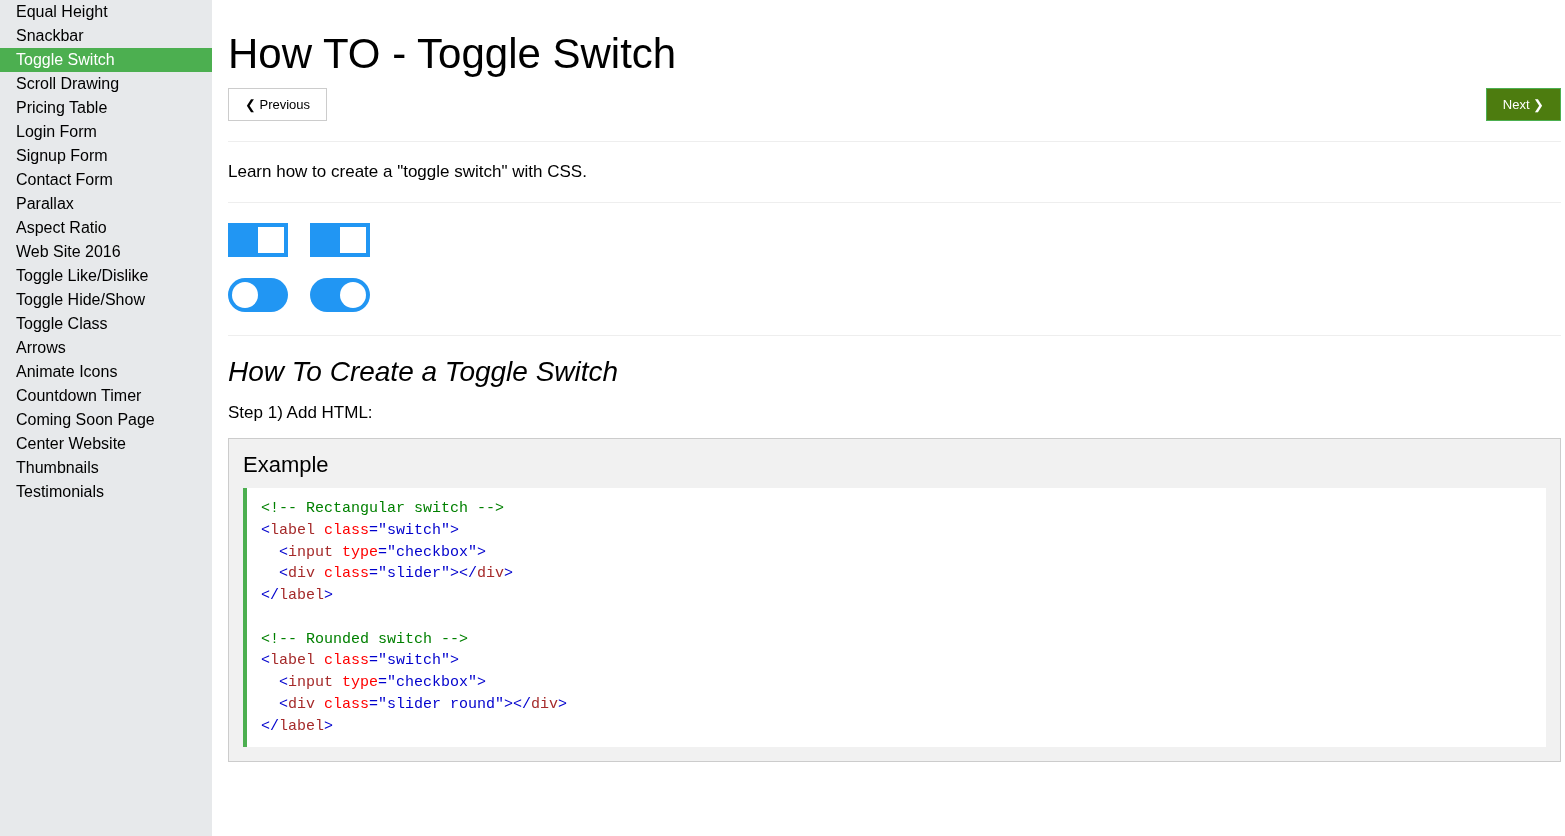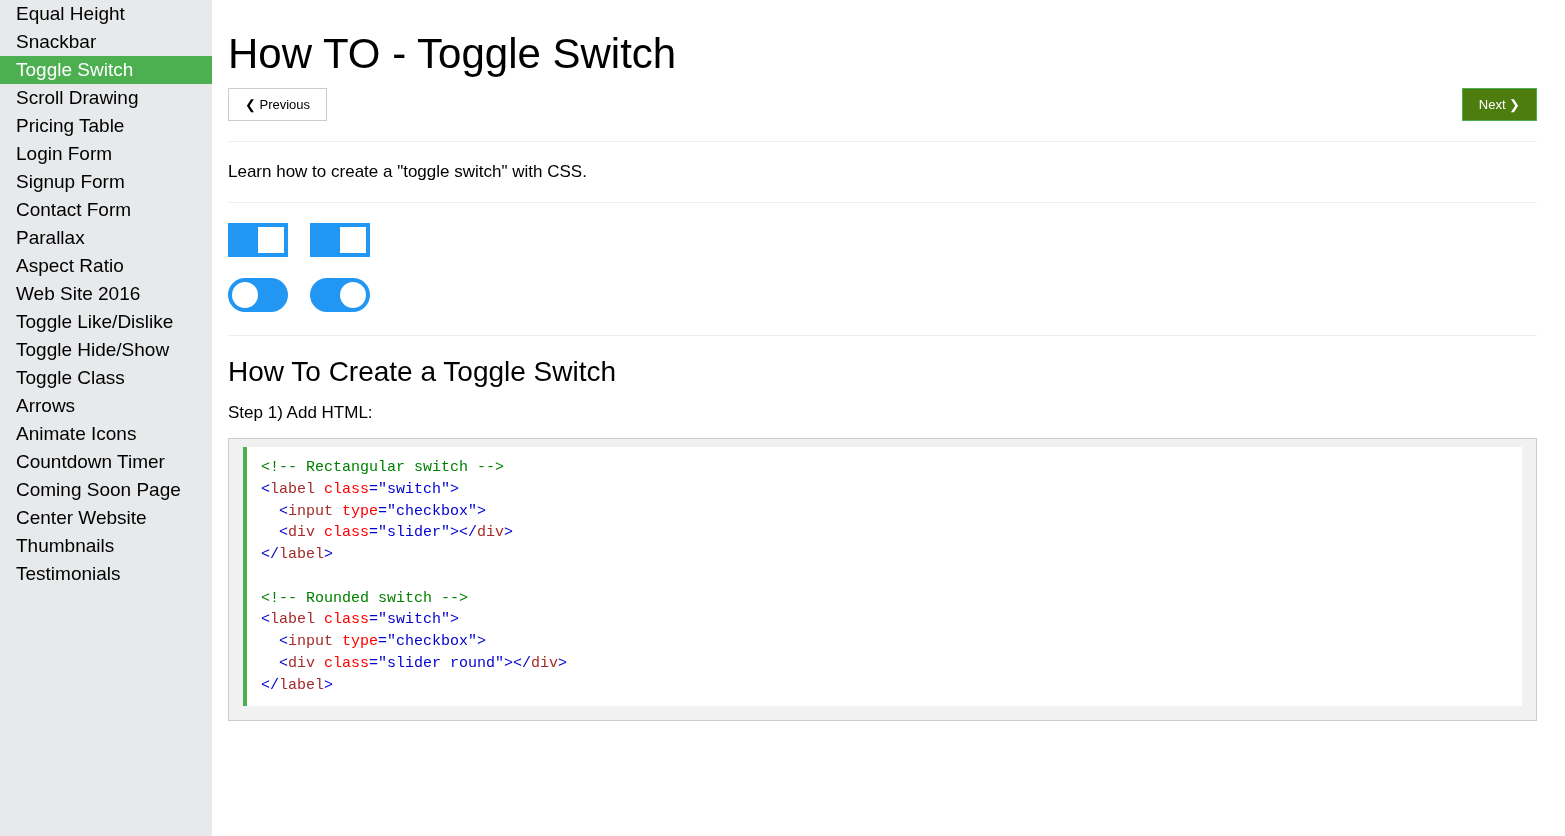--- a/index.html
+++ b/index.html
@@ -16,47 +16,48 @@
   background: #e7e9eb;
   overflow-y: auto;
   height: 100%;
   position: relative;
 }
 .sidebar::-webkit-scrollbar { width: 12px; }
 .sidebar::-webkit-scrollbar-track { background: #e7e9eb; }
 .sidebar::-webkit-scrollbar-thumb { background: #aaa; }
 .sidebar-item {
   padding: 3px 0 3px 16px;
-  font-size: 19px;
+  font-size: 16px;
   cursor: pointer;
 }
 .sidebar-item.active {
   background: #4caf50;
   color: #fff;
 }
 .sidebar-heading {
   padding: 20px 0 5px 16px;
   font-size: 21px;
   font-weight: 400;
 }
 .main {
   flex: 1;
-  padding: 0 28px 0 16px;
+  padding: 0 4px 0 16px;
   overflow-y: auto;
   height: 100%;
 }
 h1 {
   font-size: 42px;
   font-weight: 400;
   margin: 30px 0 10px 0;
 }
 h2 {
   font-size: 28px;
   font-weight: 400;
   margin: 18px 0 15px 0;
+  font-style: italic;
 }
 .nav-row {
   display: flex;
   justify-content: space-between;
   margin-bottom: 20px;
 }
 .btn-prev, .btn-next {
   padding: 8px 16px;
   font-size: 13px;
   border: 1px solid #ccc;
@@ -168,20 +169,21 @@
   <div class="switch-row">
     <span class="switch off"><span class="slider round"></span></span>
     <span class="switch"><span class="slider round"></span></span>
   </div>
 
   <hr>
   <h2>How To Create a Toggle Switch</h2>
   <p class="step">Step 1) Add HTML:</p>
 
   <div class="example-box">
+    <div class="example-title">Example</div>
     <div class="code-block"><span class="t-comment">&lt;!-- Rectangular switch --&gt;</span>
 <span class="t-val">&lt;</span><span class="t-tag">label</span><span class="t-attr"> class</span><span class="t-val">="switch"</span><span class="t-val">&gt;</span>
 <span class="t-val">  &lt;</span><span class="t-tag">input</span><span class="t-attr"> type</span><span class="t-val">="checkbox"</span><span class="t-val">&gt;</span>
 <span class="t-val">  &lt;</span><span class="t-tag">div</span><span class="t-attr"> class</span><span class="t-val">="slider"</span><span class="t-val">&gt;&lt;/</span><span class="t-tag">div</span><span class="t-val">&gt;</span>
 <span class="t-val">&lt;/</span><span class="t-tag">label</span><span class="t-val">&gt;</span>
 
 <span class="t-comment">&lt;!-- Rounded switch --&gt;</span>
 <span class="t-val">&lt;</span><span class="t-tag">label</span><span class="t-attr"> class</span><span class="t-val">="switch"</span><span class="t-val">&gt;</span>
 <span class="t-val">  &lt;</span><span class="t-tag">input</span><span class="t-attr"> type</span><span class="t-val">="checkbox"</span><span class="t-val">&gt;</span>
 <span class="t-val">  &lt;</span><span class="t-tag">div</span><span class="t-attr"> class</span><span class="t-val">="slider round"</span><span class="t-val">&gt;&lt;/</span><span class="t-tag">div</span><span class="t-val">&gt;</span>

